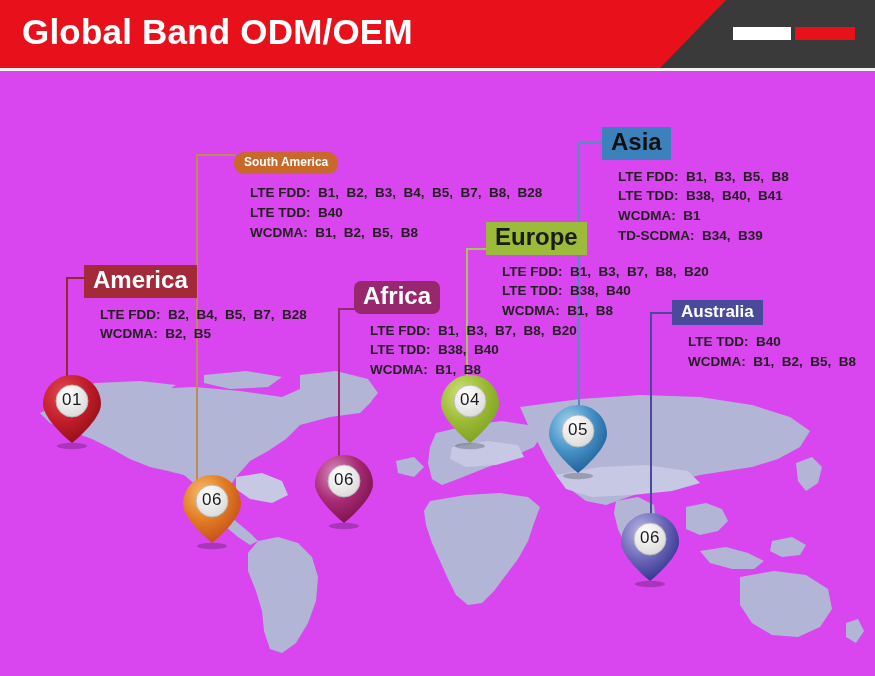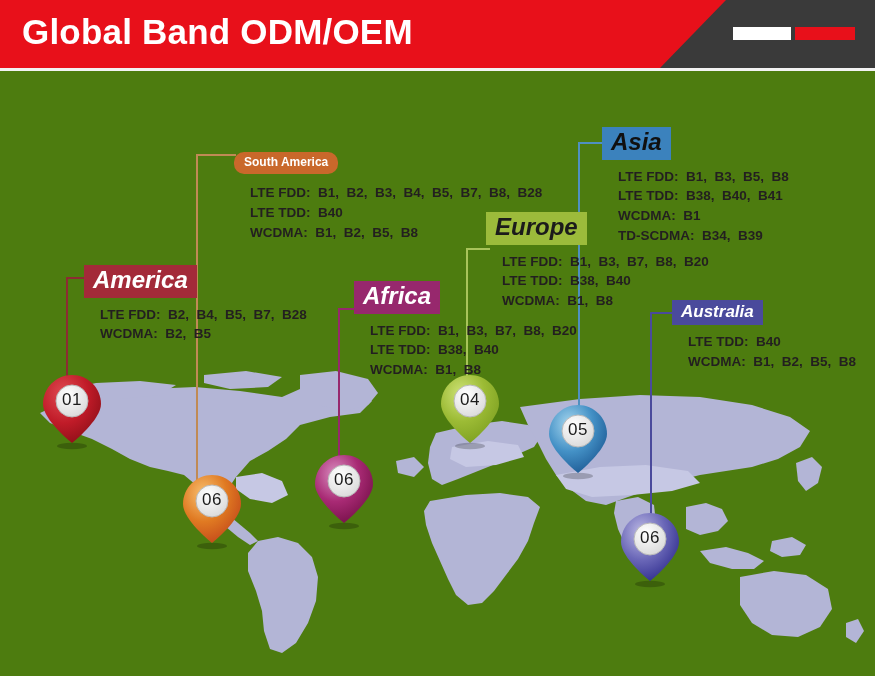--- a/index.html
+++ b/index.html
@@ -3,21 +3,21 @@
 <meta charset="utf-8">
 <style>
   html,body{margin:0;padding:0;}
   body{
     width:875px;height:676px;
     background:#ffffff;
     font-family:"Liberation Sans", sans-serif;
     overflow:hidden;
     position:relative;
   }
-  #stage{position:relative;width:875px;height:676px;overflow:hidden;background:#4d7c0f;}
+  #stage{position:relative;width:875px;height:676px;overflow:hidden;background:#d946ef;}
 
   
   .header{position:absolute;left:0;top:0;width:875px;height:68px;overflow:hidden;}
   .header-dark{position:absolute;left:0;top:0;width:875px;height:68px;background:#3a3a3a;}
   .header-red{
     position:absolute;left:0;top:0;width:875px;height:68px;background:#e8101a;
     clip-path:polygon(0 0,726px 0,660px 68px,0 68px);
   }
   .header-title{
     position:absolute;left:22px;top:8px;
@@ -41,21 +41,21 @@
 
   
   .region{position:absolute;}
   .region-label{
     display:inline-block;
     padding:2px 9px 4px 9px;
     font-weight:bold;
     line-height:1.12;
     white-space:nowrap;
   }
-  .lbl-big{font-size:24px;font-style:italic;}
+  .lbl-big{font-size:24px;}
   .lbl-small{font-size:12px;padding:4px 10px 5px 10px;}
   .region-lines{
     margin-top:7px;
     font-size:13.5px;
     font-weight:bold;
     color:#231f20;
     line-height:1.45;
     white-space:nowrap;
   }
   .region-lines div{white-space:pre;margin-left:16px;}
@@ -183,29 +183,29 @@
   <div class="region" style="left:234px;top:152px;">
     <span class="region-label lbl-small" style="background:#c9682b;color:#ffffff;border-radius:10px;">South America</span>
     <div class="region-lines" style="margin-top:9px;">
       <div>LTE FDD:  B1,  B2,  B3,  B4,  B5,  B7,  B8,  B28</div>
       <div>LTE TDD:  B40</div>
       <div>WCDMA:  B1,  B2,  B5,  B8</div>
     </div>
   </div>
 
   <div class="region" style="left:354px;top:281px;">
-    <span class="region-label lbl-big" style="background:#97286d;color:#ffffff;">Africa</span>
+    <span class="region-label lbl-big" style="background:#97286d;color:#ffffff;border-radius:7px;">Africa</span>
     <div class="region-lines">
       <div>LTE FDD:  B1,  B3,  B7,  B8,  B20</div>
       <div>LTE TDD:  B38,  B40</div>
       <div>WCDMA:  B1,  B8</div>
     </div>
   </div>
 
-  <div class="region" style="left:486px;top:212px;">
+  <div class="region" style="left:486px;top:222px;">
     <span class="region-label lbl-big" style="background:#9cbb3b;color:#1b1b1b;">Europe</span>
     <div class="region-lines">
       <div>LTE FDD:  B1,  B3,  B7,  B8,  B20</div>
       <div>LTE TDD:  B38,  B40</div>
       <div>WCDMA:  B1,  B8</div>
     </div>
   </div>
 
   <div class="region" style="left:602px;top:127px;">
     <span class="region-label lbl-big" style="background:#3b82bd;color:#101010;">Asia</span>

